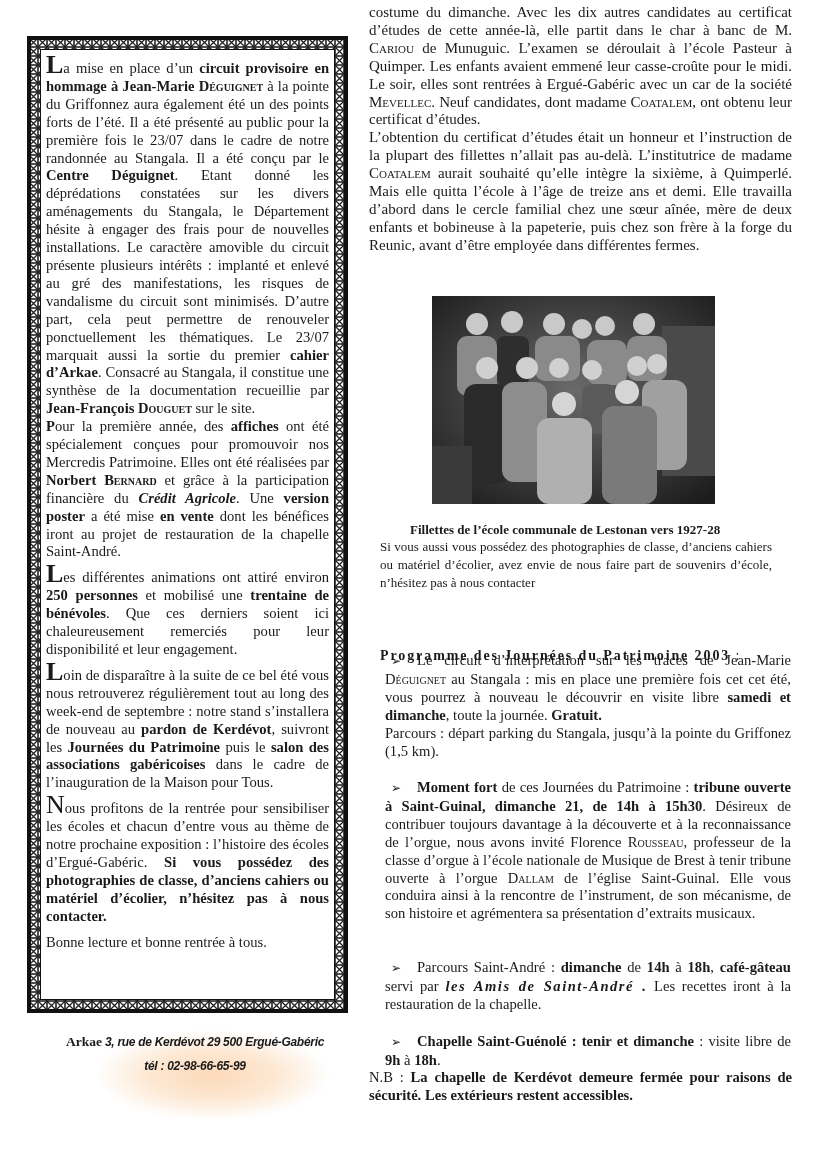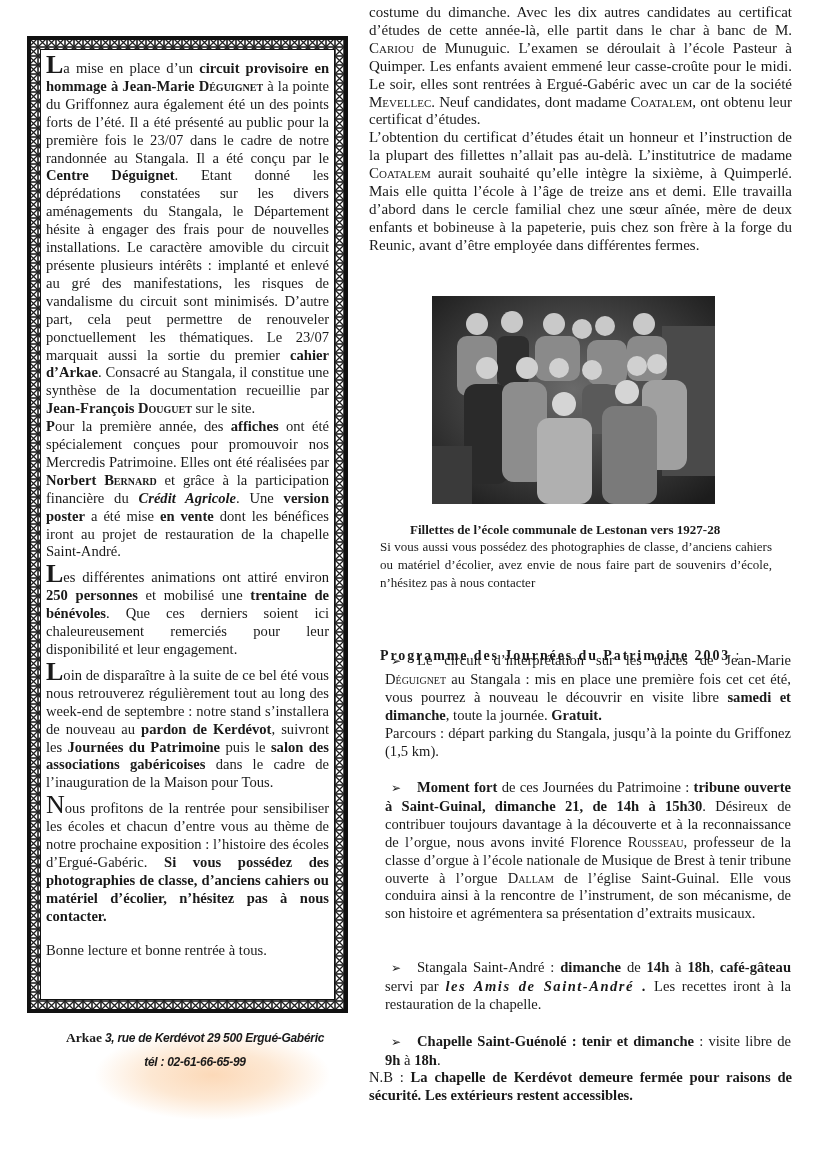--- a/index.html
+++ b/index.html
@@ -15,21 +15,21 @@
   .knot { position:absolute; inset:0; pointer-events:none; }
   .content { position:absolute; left:13px; top:12px; right:13px; bottom:12px;
              background:#fff; padding:6px 4px 0 4px; box-sizing:border-box; }
   .content p { margin:0 0 4px 0; font-size:14.6px; line-height:17.9px; text-align:justify; }
   .drop { font-size:26px; font-weight:bold; line-height:17px; }
   .sign { text-align:right; }
 
   .footer { position:absolute; left:20px; top:1020px; width:350px; height:110px;
             text-align:center; font-size:13px;
             background: radial-gradient(ellipse 45% 55% at 55% 50%, #fcd9b8 0%, #fde8d3 40%, #ffffff 75%); }
-  .footer div { height:24px; line-height:24px; }
+  .footer div { height:24px; line-height:32px; }
   .footer .sans { font-family:"Liberation Sans", sans-serif; font-style:italic; font-weight:bold; font-size:12px; letter-spacing:-0.3px; }
   .footer .serif { font-family:"Liberation Serif", serif; font-weight:bold; font-size:13.5px; font-style:normal; }
 
   .arrow { position:absolute; left:308px; top:1013px; width:0; height:0; }
 
   
   .right { position:absolute; left:369px; top:0; width:423px; }
   .right p { margin:0; font-size:15px; line-height:17.9px; text-align:justify; }
   .photo { position:absolute; left:432px; top:296px; width:283px; height:208px;
            background:#3b3b3b; overflow:hidden; }
@@ -56,32 +56,32 @@
     </defs>
     <rect x="0" y="0" width="317" height="973" fill="#111"></rect>
     <rect x="2" y="2" width="313" height="969" fill="url(#kh)"></rect>
     <rect x="11" y="11" width="295" height="951" fill="#111"></rect>
     <rect x="12" y="12" width="293" height="949" fill="#fff"></rect>
   </svg>
   <div class="content">
     <p><span class="drop">L</span><span>a mise en place d’un </span><b>circuit provisoire en hommage à Jean-Marie </b><b class="sc">Déguignet</b><span> à la pointe du Griffonnez aura également été un des points forts de l’été. Il a été présenté au public pour la première fois le 23/07 dans le cadre de notre randonnée au Stangala. Il a été conçu par le </span><b>Centre Déguignet</b><span>. Etant donné les déprédations constatées sur les divers aménagements du Stangala, le Département hésite à engager des frais pour de nouvelles installations. Le caractère amovible du circuit présente plusieurs intérêts : implanté et enlevé au gré des manifestations, les risques de vandalisme du circuit sont minimisés. D’autre part, cela peut permettre de renouveler ponctuellement les thématiques. Le 23/07 marquait aussi la sortie du premier </span><b>cahier d’Arkae</b><span>. Consacré au Stangala, il constitue une synthèse de la documentation recueillie par </span><b>Jean-François </b><b class="sc">Douguet</b><span> sur le site.</span><br><b>P</b><span>our la première année, des </span><b>affiches</b><span> ont été spécialement conçues pour promouvoir nos Mercredis Patrimoine. Elles ont été réalisées par </span><b>Norbert </b><b class="sc">Bernard</b><span> et grâce à la participation financière du </span><b><i>Crédit Agricole</i></b><span>. Une </span><b>version poster</b><span> a été mise </span><b>en vente</b><span> dont les bénéfices iront au projet de restauration de la chapelle Saint-André.</span></p>
     <p><span class="drop">L</span><span>es différentes animations ont attiré environ </span><b>250 personnes</b><span> et mobilisé une </span><b>trentaine de bénévoles</b><span>. Que ces derniers soient ici chaleureusement remerciés pour leur disponibilité et leur engagement.</span></p>
     <p><span class="drop">L</span><span>oin de disparaître à la suite de ce bel été vous nous retrouverez régulièrement tout au long des week-end de septembre : notre stand s’installera de nouveau au </span><b>pardon de Kerdévot</b><span>, suivront les </span><b>Journées du Patrimoine</b><span> puis le </span><b>salon des associations gabéricoises</b><span> dans le cadre de l’inauguration de la Maison pour Tous.</span></p>
-    <p style="margin-bottom:16px"><span class="drop" style="font-weight:normal">N</span><span>ous profitons de la rentrée pour sensibiliser les écoles et chacun d’entre vous au thème de notre prochaine exposition : l’histoire des écoles d’Ergué-Gabéric. </span><b>Si vous possédez des photographies de classe, d’anciens cahiers ou matériel d’écolier, n’hésitez pas à nous contacter.</b></p>
+    <p style="margin-bottom:8px"><span class="drop" style="font-weight:normal">N</span><span>ous profitons de la rentrée pour sensibiliser les écoles et chacun d’entre vous au thème de notre prochaine exposition : l’histoire des écoles d’Ergué-Gabéric. </span><b>Si vous possédez des photographies de classe, d’anciens cahiers ou matériel d’écolier, n’hésitez pas à nous contacter.</b></p>
     <p class="sign">Bonne lecture et bonne rentrée à tous.</p>
   </div>
 </div>
 
 <svg class="arrow" width="60" height="52" viewBox="0 0 60 52" style="position:absolute;left:305px;top:1011px;">
   <polygon points="4,2 58,24 22,50" fill="#f47a1f"></polygon>
 </svg>
 
 <div class="footer">
   <div style="margin-top:6px"><span class="serif">Arkae</span><span class="sans"> 3, rue de Kerdévot  29 500 Ergué-Gabéric</span></div>
-  <div class="sans">tél : 02-61-66-65-99</div>
+  <div class="sans">tél : 02-98-66-65-99</div>
 </div>
 
 <div class="right">
   <p style="margin-top:4px"><span>costume du dimanche. Avec les dix autres candidates au certificat d’études de cette année-là, elle partit dans le char à banc de M. </span><span class="sc">Cariou</span><span> de Munuguic. L’examen se déroulait à l’école Pasteur à Quimper. Les enfants avaient emmené leur casse-croûte pour le midi. Le soir, elles sont rentrées à Ergué-Gabéric avec un car de la société </span><span class="sc">Mevellec</span><span>. Neuf candidates, dont madame </span><span class="sc">Coatalem</span><span>, ont obtenu leur certificat d’études.</span></p>
   <p><span>L’obtention du certificat d’études était un honneur et l’instruction de la plupart des fillettes n’allait pas au-delà. L’institutrice de madame </span><span class="sc">Coatalem</span><span> aurait souhaité qu’elle intègre la sixième, à Quimperlé. Mais elle quitta l’école à l’âge de treize ans et demi. Elle travailla d’abord dans le cercle familial chez une sœur aînée, mère de deux enfants et bobineuse à la papeterie, puis chez son frère à la forge du Reunic, avant d’être employée dans différentes fermes.</span></p>
 </div>
 
 <div class="photo" title="Photographie de classe de fillettes">
   <svg width="283" height="208" viewBox="0 0 283 208">
     <defs>
@@ -141,21 +141,21 @@
 
 <div class="prog" style="top:652px">
   <p><span class="bullet">➢</span><span>Le circuit d’interprétation sur les traces de Jean-Marie </span><span class="sc">Déguignet</span><span> au Stangala : mis en place une première fois cet cet été, vous pourrez à nouveau le découvrir en visite libre </span><b>samedi et dimanche</b><span>, toute la journée. </span><b>Gratuit.</b><br><span>Parcours : départ parking du Stangala, jusqu’à la pointe du Griffonez (1,5 km).</span></p>
 </div>
 
 <div class="prog" style="top:779px">
   <p><span class="bullet">➢</span><b>Moment fort</b><span> de ces Journées du Patrimoine : </span><b>tribune ouverte à Saint-Guinal, dimanche 21, de 14h à 15h30</b><span>. Désireux de contribuer toujours davantage à la découverte et à la reconnaissance de l’orgue, nous avons invité Florence </span><span class="sc">Rousseau</span><span>, professeur de la classe d’orgue à l’école nationale de Musique de Brest à tenir tribune ouverte à l’orgue </span><span class="sc">Dallam</span><span> de l’église Saint-Guinal. Elle vous conduira ainsi à la rencontre de l’instrument, de son mécanisme, de son histoire et agrémentera sa présentation d’extraits musicaux.</span></p>
 </div>
 
 <div class="prog" style="top:959px">
-  <p><span class="bullet">➢</span><span>Stangala Saint-André : </span><b>dimanche</b><span> de </span><b>14h</b><span> à </span><b>18h</b><span>, </span><b>café-gâteau</b><span> servi par </span><b><i style="letter-spacing:1.5px">les Amis de Saint-André .</i></b><span> Les recettes iront à la restauration de la chapelle.</span></p>
+  <p><span class="bullet">➢</span><span>Parcours Saint-André : </span><b>dimanche</b><span> de </span><b>14h</b><span> à </span><b>18h</b><span>, </span><b>café-gâteau</b><span> servi par </span><b><i style="letter-spacing:1.5px">les Amis de Saint-André .</i></b><span> Les recettes iront à la restauration de la chapelle.</span></p>
 </div>
 
 <div class="prog" style="top:1033px">
   <p><span class="bullet">➢</span><b>Chapelle Saint-Guénolé : tenir et dimanche</b><span> : visite libre de </span><b>9h</b><span> à </span><b>18h</b><span>.</span></p>
 </div>
 
 <div class="prog" style="top:1069px;left:369px;width:423px">
   <p><span>N.B : </span><b>La chapelle de Kerdévot demeure fermée pour raisons de sécurité. Les extérieurs restent accessibles.</b></p>
 </div>
 

